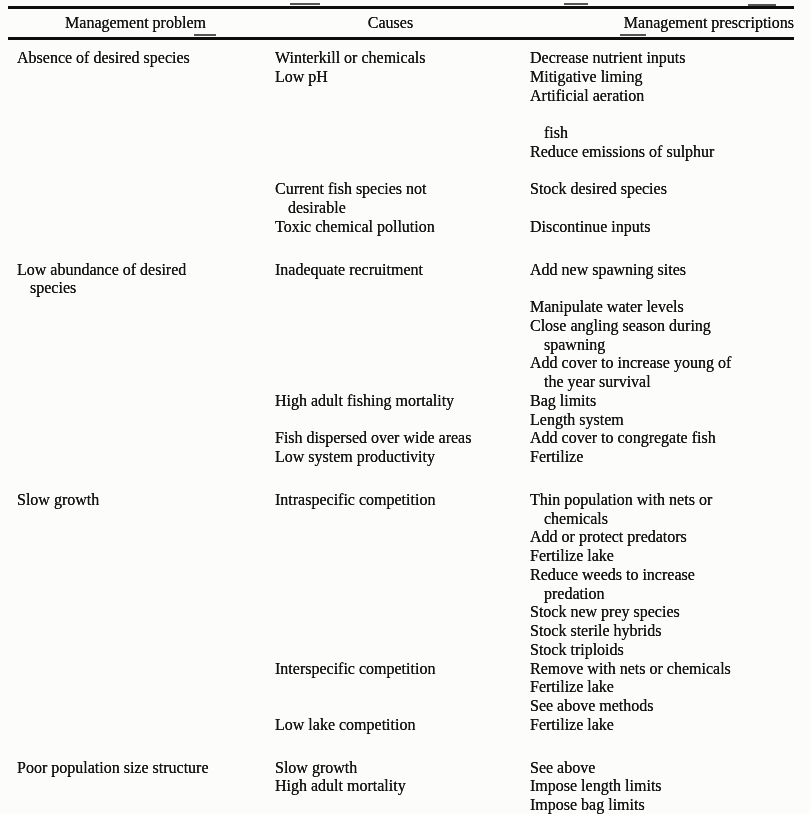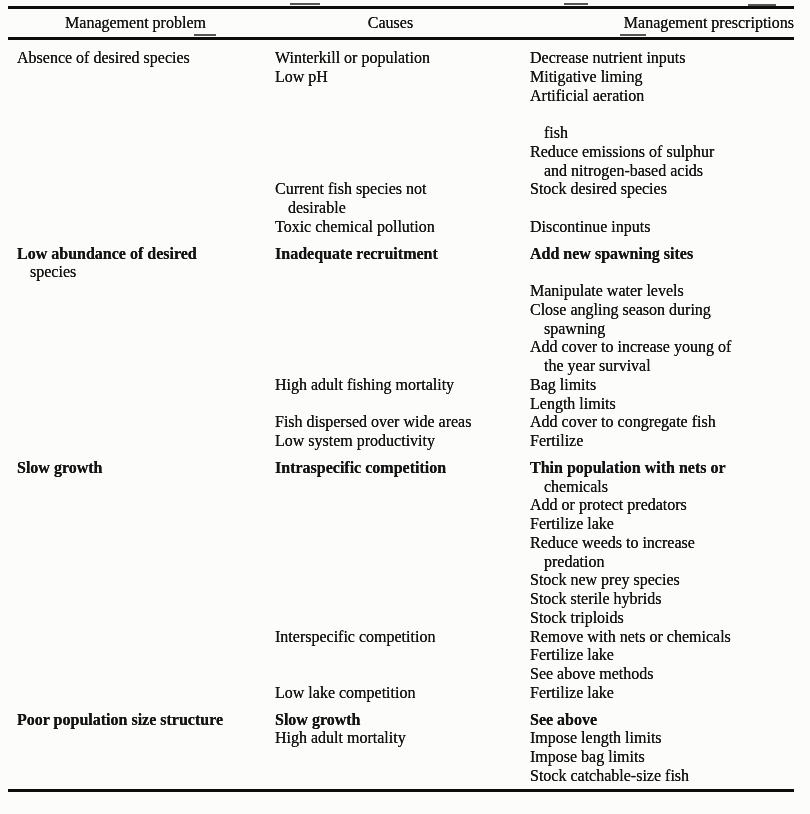--- a/index.html
+++ b/index.html
@@ -45,21 +45,21 @@
   #table-body {
     padding-top: 9px;
     padding-bottom: 3px;
   }
   .line-row {
     display: flex;
     height: 18.75px;
     line-height: 18.75px;
     white-space: nowrap;
   }
-  .line-row.section-start { margin-top: 8px; font-weight: bold; }
+  .line-row.section-start { margin-top: 24px; }
   .cell { box-sizing: border-box; overflow: visible; }
   .cell.col-p { width: 255px; padding-left: 9px; }
   .cell.col-c { width: 255px; padding-left: 12px; }
   .cell.col-m { width: 276px; padding-left: 12px; }
   .cell.col-p.indent { padding-left: 22px; }
   .cell.col-c.indent { padding-left: 25px; }
   .cell.col-m.indent { padding-left: 26px; }
   
   .artifact {
     position: absolute;
@@ -87,21 +87,21 @@
     </div>
 
     <div class="artifact" style="left: 186px; top: 34px; width: 22px;"></div>
     <div class="artifact" style="left: 612px; top: 34px; width: 26px;"></div>
 
     <div class="rule rule-mid"></div>
 
     <div id="table-body">
         <div class="line-row">
           <div class="cell col-p">Absence of desired species</div>
-          <div class="cell col-c">Winterkill or population</div>
+          <div class="cell col-c">Winterkill or chemicals</div>
           <div class="cell col-m">Decrease nutrient inputs</div>
         </div>
         <div class="line-row">
           <div class="cell col-p"></div>
           <div class="cell col-c">Low pH</div>
           <div class="cell col-m">Mitigative liming</div>
         </div>
         <div class="line-row">
           <div class="cell col-p"></div>
           <div class="cell col-c"></div>
@@ -117,21 +117,20 @@
           <div class="cell col-m indent">fish</div>
         </div>
         <div class="line-row">
           <div class="cell col-p"></div>
           <div class="cell col-c"></div>
           <div class="cell col-m">Reduce emissions of sulphur</div>
         </div>
         <div class="line-row">
           <div class="cell col-p"></div>
           <div class="cell col-c"></div>
-          <div class="cell col-m indent">and nitrogen-based acids</div>
         </div>
         <div class="line-row">
           <div class="cell col-p"></div>
           <div class="cell col-c">Current fish species not</div>
           <div class="cell col-m">Stock desired species</div>
         </div>
         <div class="line-row">
           <div class="cell col-p"></div>
           <div class="cell col-c indent">desirable</div>
           <div class="cell col-m"></div>
@@ -177,21 +176,21 @@
           <div class="cell col-m indent">the year survival</div>
         </div>
         <div class="line-row">
           <div class="cell col-p"></div>
           <div class="cell col-c">High adult fishing mortality</div>
           <div class="cell col-m">Bag limits</div>
         </div>
         <div class="line-row">
           <div class="cell col-p"></div>
           <div class="cell col-c"></div>
-          <div class="cell col-m">Length limits</div>
+          <div class="cell col-m">Length system</div>
         </div>
         <div class="line-row">
           <div class="cell col-p"></div>
           <div class="cell col-c">Fish dispersed over wide areas</div>
           <div class="cell col-m">Add cover to congregate fish</div>
         </div>
         <div class="line-row">
           <div class="cell col-p"></div>
           <div class="cell col-c">Low system productivity</div>
           <div class="cell col-m">Fertilize</div>

